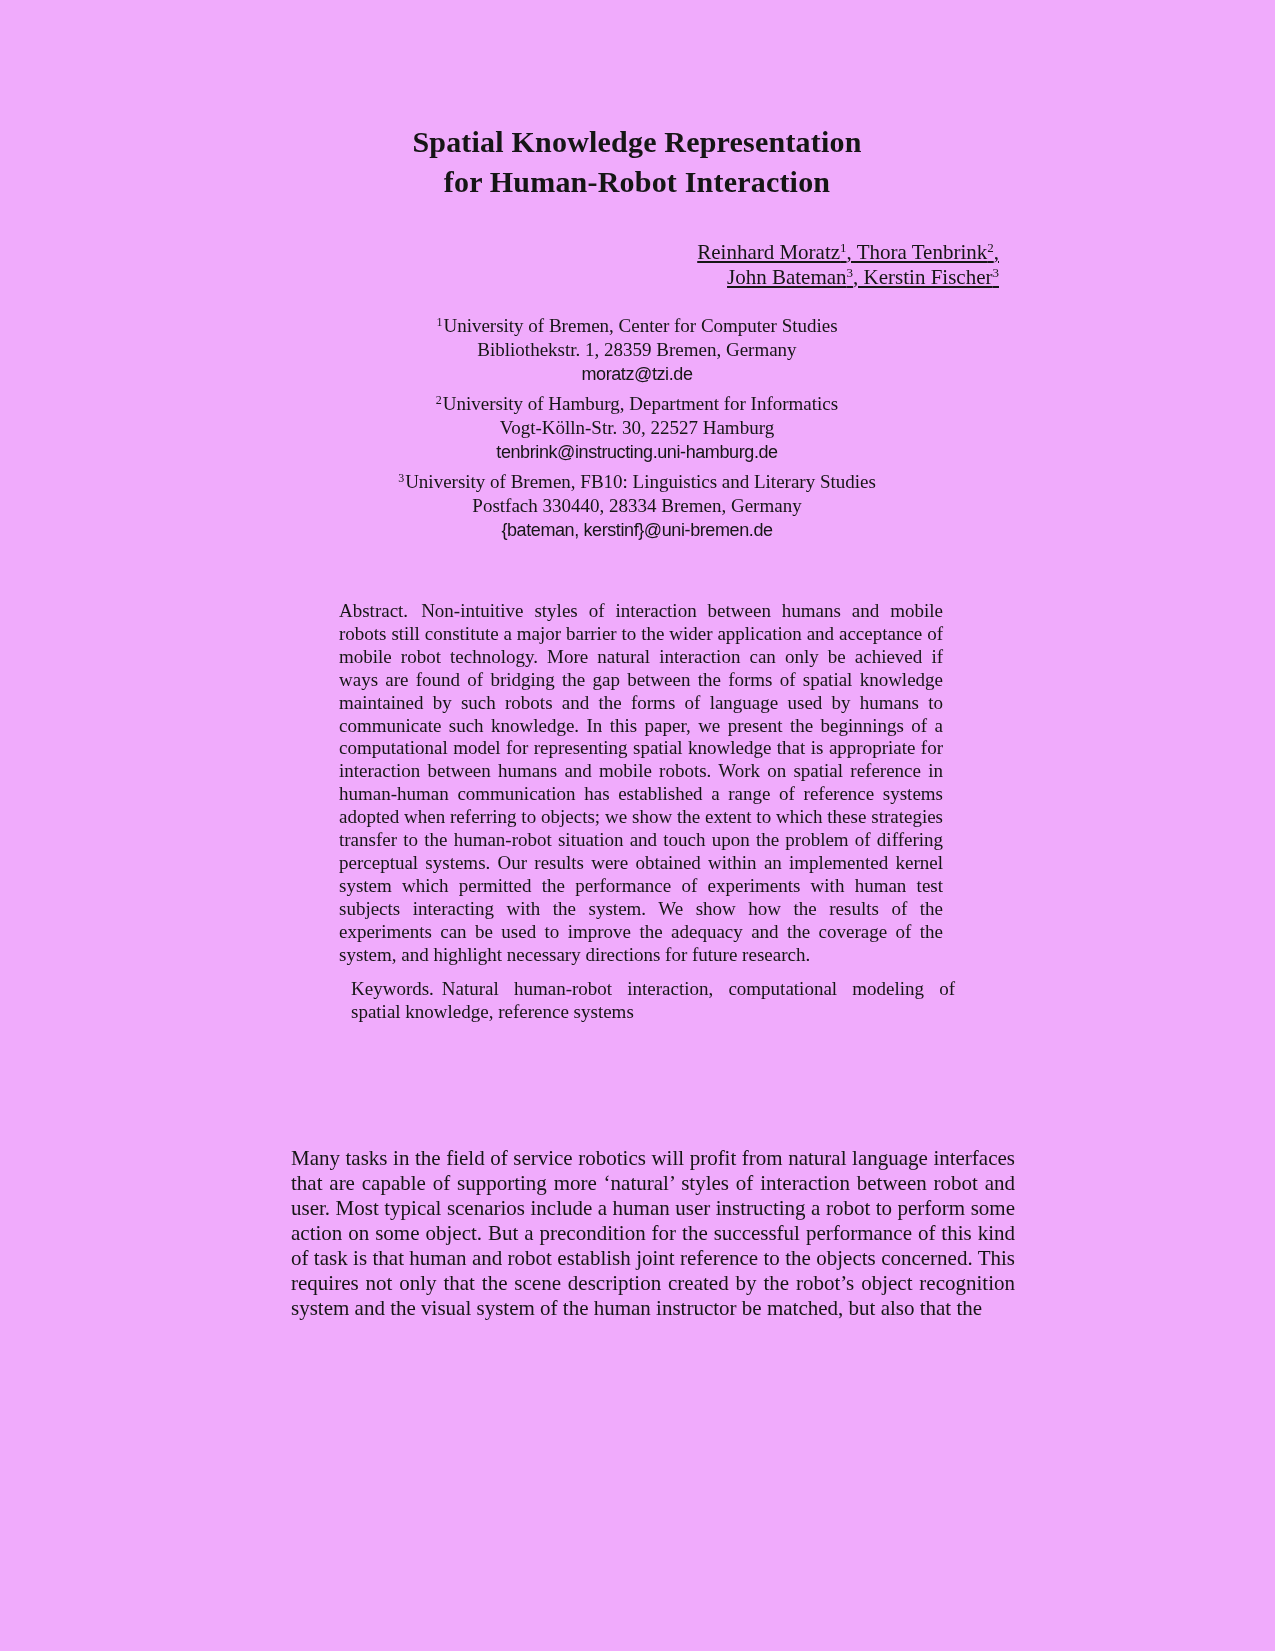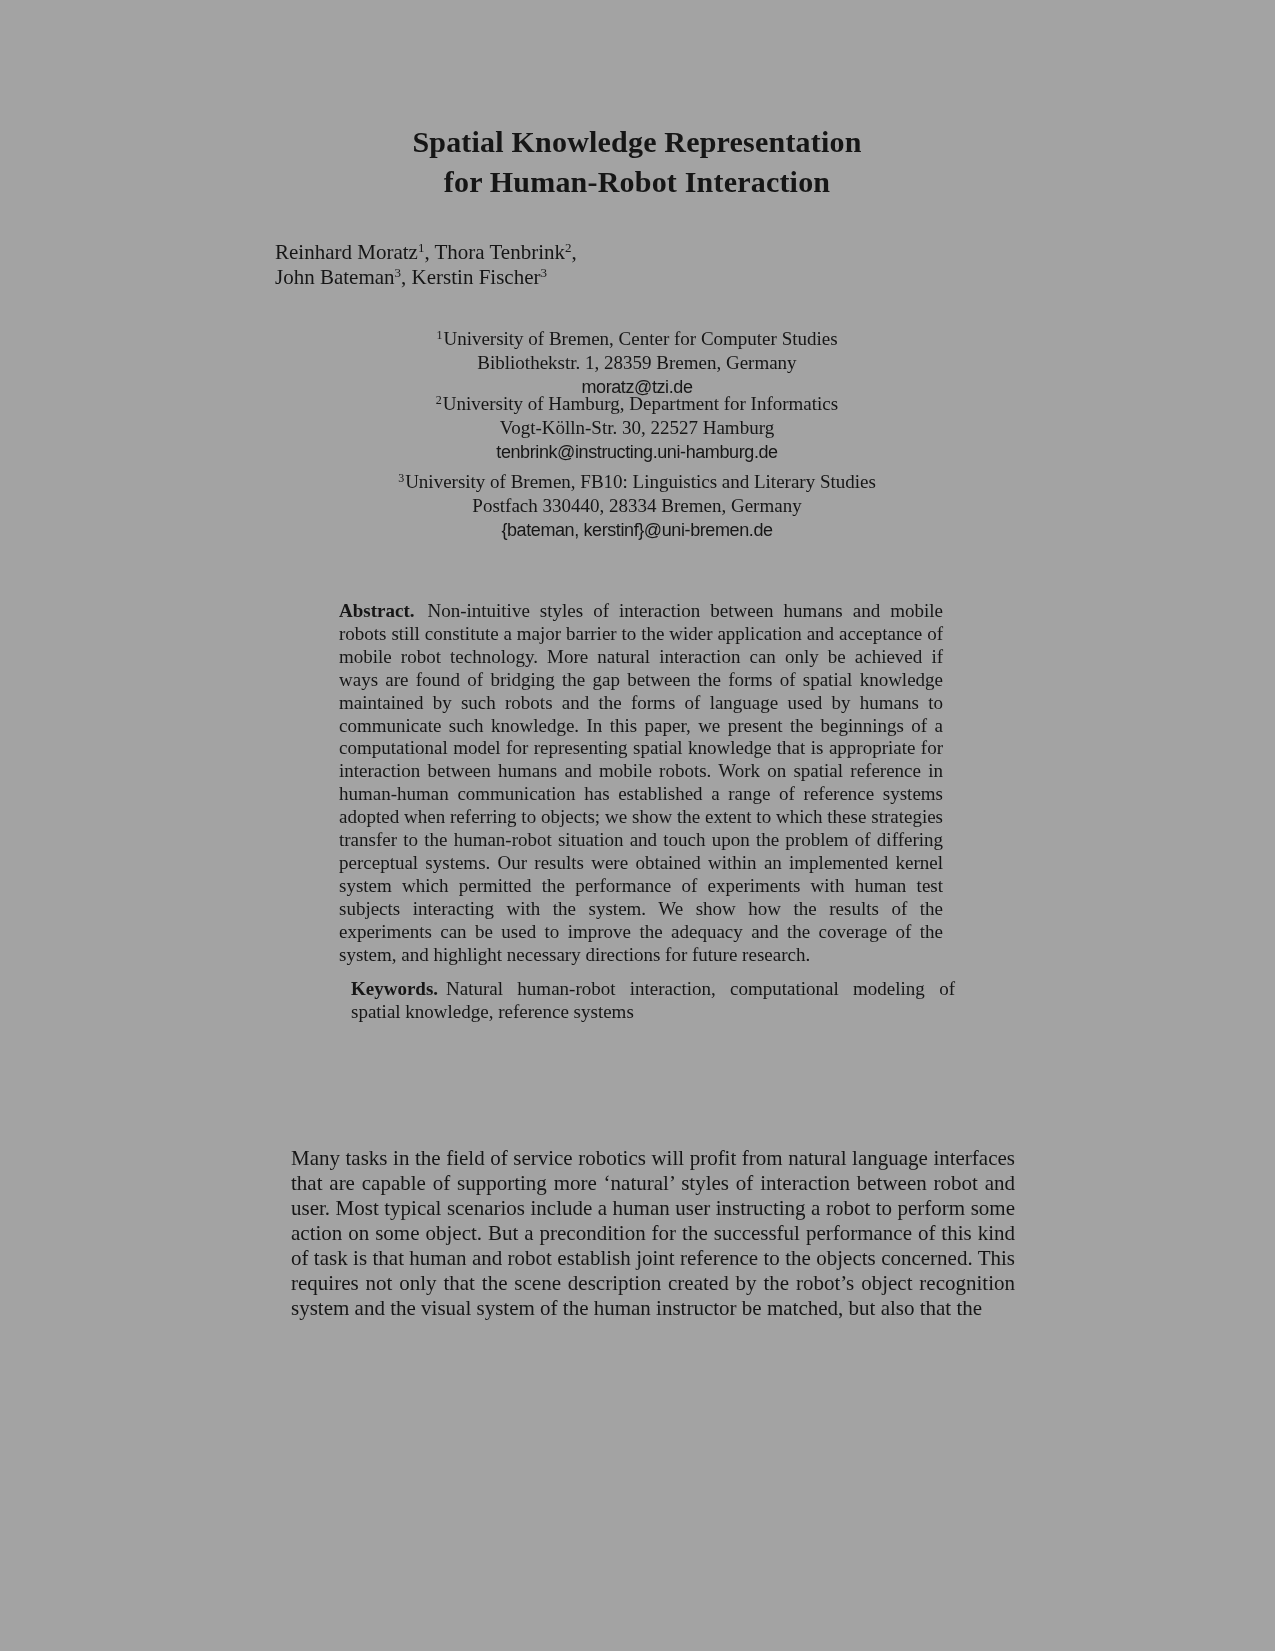--- a/index.html
+++ b/index.html
@@ -4,21 +4,21 @@
 <style>
   html, body {
     margin: 0;
     padding: 0;
     background: #ffffff;
   }
   .page {
     position: relative;
     width: 1275px;
     height: 1651px;
-    background: #a3a3a3;
+    background: #f0abfc;
     color: #161616;
     font-family: "Liberation Serif", "DejaVu Serif", serif;
     overflow: hidden;
   }
   
   .title-block {
     position: absolute;
     top: 122px;
     left: 275px;
     width: 724px;
@@ -27,39 +27,40 @@
     font-size: 30px;
     line-height: 40px;
     letter-spacing: 0.2px;
   }
   
   .authors {
     position: absolute;
     top: 240px;
     left: 275px;
     width: 724px;
-    text-align: left;
+    text-align: right;
     font-size: 21px;
     line-height: 25px;
+    text-decoration: underline;
   }
   .authors sup {
     font-size: 13px;
     line-height: 0;
     vertical-align: 7px;
   }
   
   .affil {
     position: absolute;
     left: 275px;
     width: 724px;
     text-align: center;
     font-size: 19px;
     line-height: 24px;
   }
-  .affil-0 { top: 327px; text-align: center; }
+  .affil-0 { top: 314px; text-align: center; }
   .affil-1 { top: 392px; }
   .affil-2 { top: 470px; }
   .affil sup {
     font-size: 12px;
     line-height: 0;
     vertical-align: 6px;
     margin-right: 1px;
   }
   .mono {
     font-family: Liberation Sans, sans-serif;
@@ -82,21 +83,21 @@
     position: absolute;
     top: 965px;
     left: 339px;
     width: 604px;
     font-size: 19px;
     line-height: 23px;
     text-align: justify;
     margin: 12px;
   }
   .keywords .run-label { margin-right: 8px; }
-  .run-label { font-weight: bold; }
+  .run-label { font-weight: normal; }
   
   .section-heading {
     position: absolute;
     top: 1049px;
     left: 275px;
     width: 724px;
     margin: 0;
     font-size: 26px;
     font-weight: bold;
     line-height: 32px;

